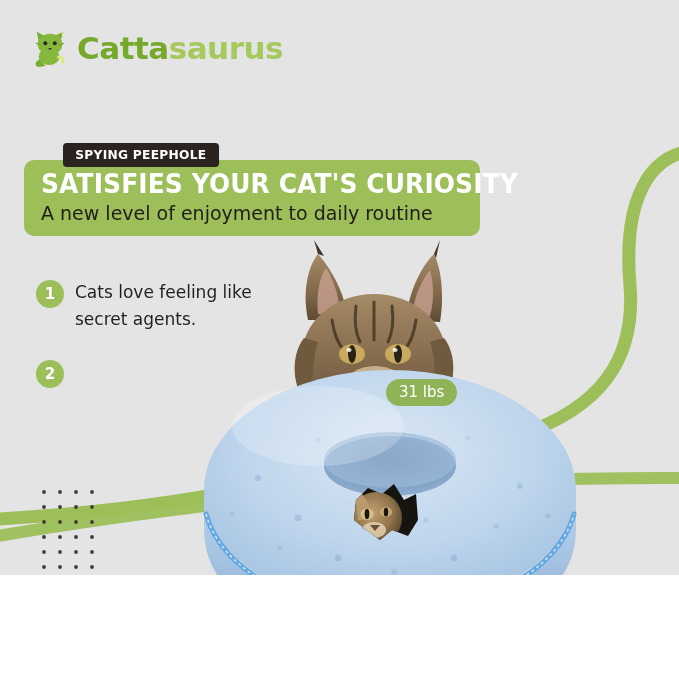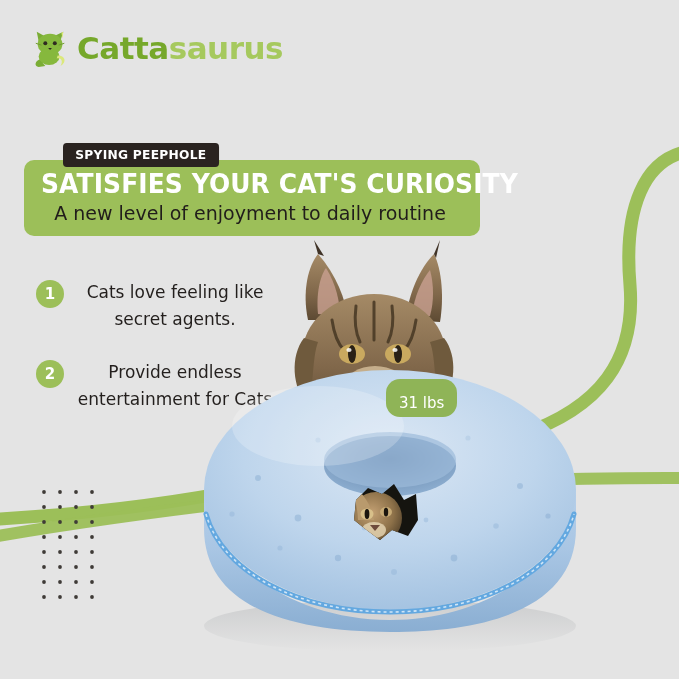--- a/index.html
+++ b/index.html
@@ -6,24 +6,23 @@
     margin: 0;
     padding: 0;
     background: #ffffff;
   }
   body {
     font-family: "Liberation Sans", sans-serif;
   }
   #poster {
     position: relative;
     width: 679px;
-    height: 679px;
+    height: 575px;
     background: #e4e4e4;
     overflow: hidden;
-    text-align: center;
   }
 
   
   .deco-layer {
     position: absolute;
     inset: 0;
     width: 679px;
     height: 679px;
     pointer-events: none;
   }
@@ -146,21 +145,21 @@
   }
 
   
   .weight-pill {
     position: absolute;
     left: 386px;
     top: 379px;
     background: #8fb457;
     color: #ffffff;
     border-radius: 14px;
-    padding: 16px 13px 5px 13px;
+    padding: 5px 13px 5px 13px;
     font-family: "DejaVu Sans", sans-serif;
     font-size: 15px;
     line-height: 1.15;
     white-space: nowrap;
     z-index: 6;
   }
 
   
   .product-stage {
     position: absolute;
@@ -256,21 +255,20 @@
   <div class="banner-sub">A new level of enjoyment to daily routine</div>
   <div class="eyebrow">SPYING PEEPHOLE</div>
 
   <div class="benefits">
     <div class="benefit">
       <div class="benefit-num">1</div>
       <div class="benefit-text">Cats love feeling like secret agents.</div>
     </div>
     <div class="benefit">
       <div class="benefit-num">2</div>
-      <div class="benefit-text">Provide endless entertainment for Cats</div>
     </div>
   </div>
 
   <div class="product-stage">
     <svg viewBox="0 0 440 430" xmlns="http://www.w3.org/2000/svg">
       <defs>
         <radialGradient id="bedTop" cx="50%" cy="34%" r="72%">
           <stop offset="0%" stop-color="#dbe7f4"></stop>
           <stop offset="55%" stop-color="#bed5ec"></stop>
           <stop offset="100%" stop-color="#9fbfdf"></stop>

